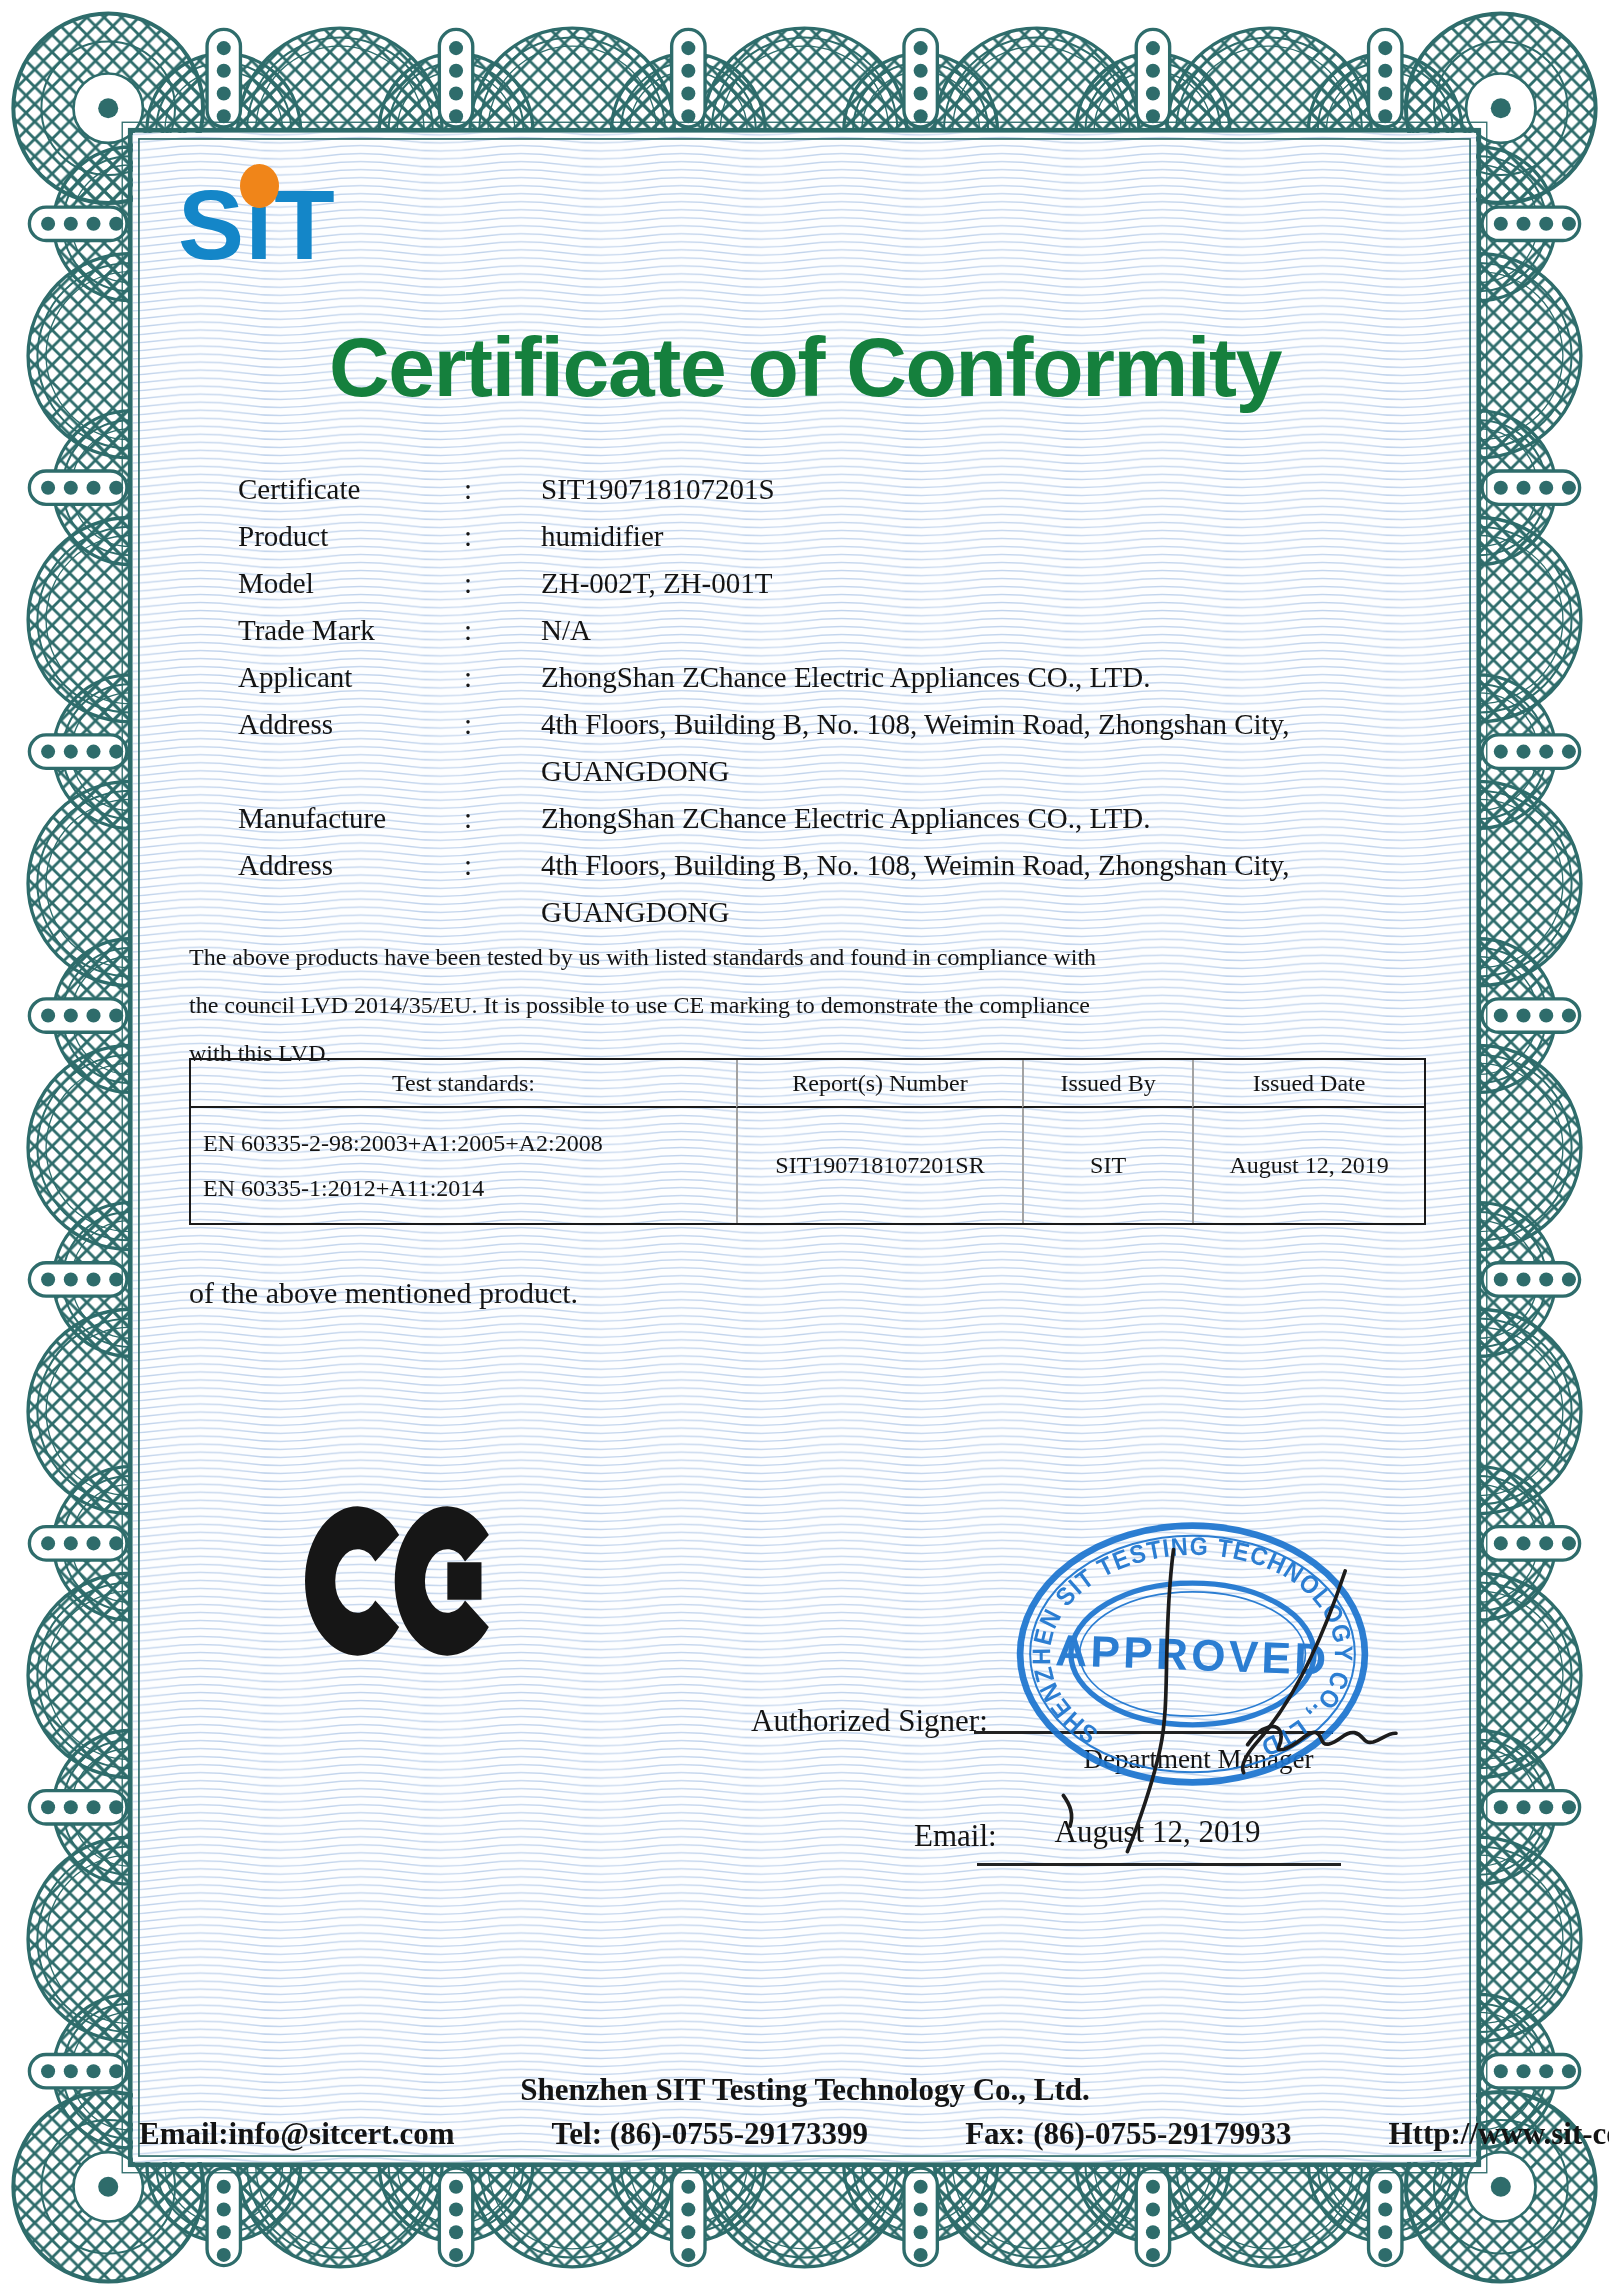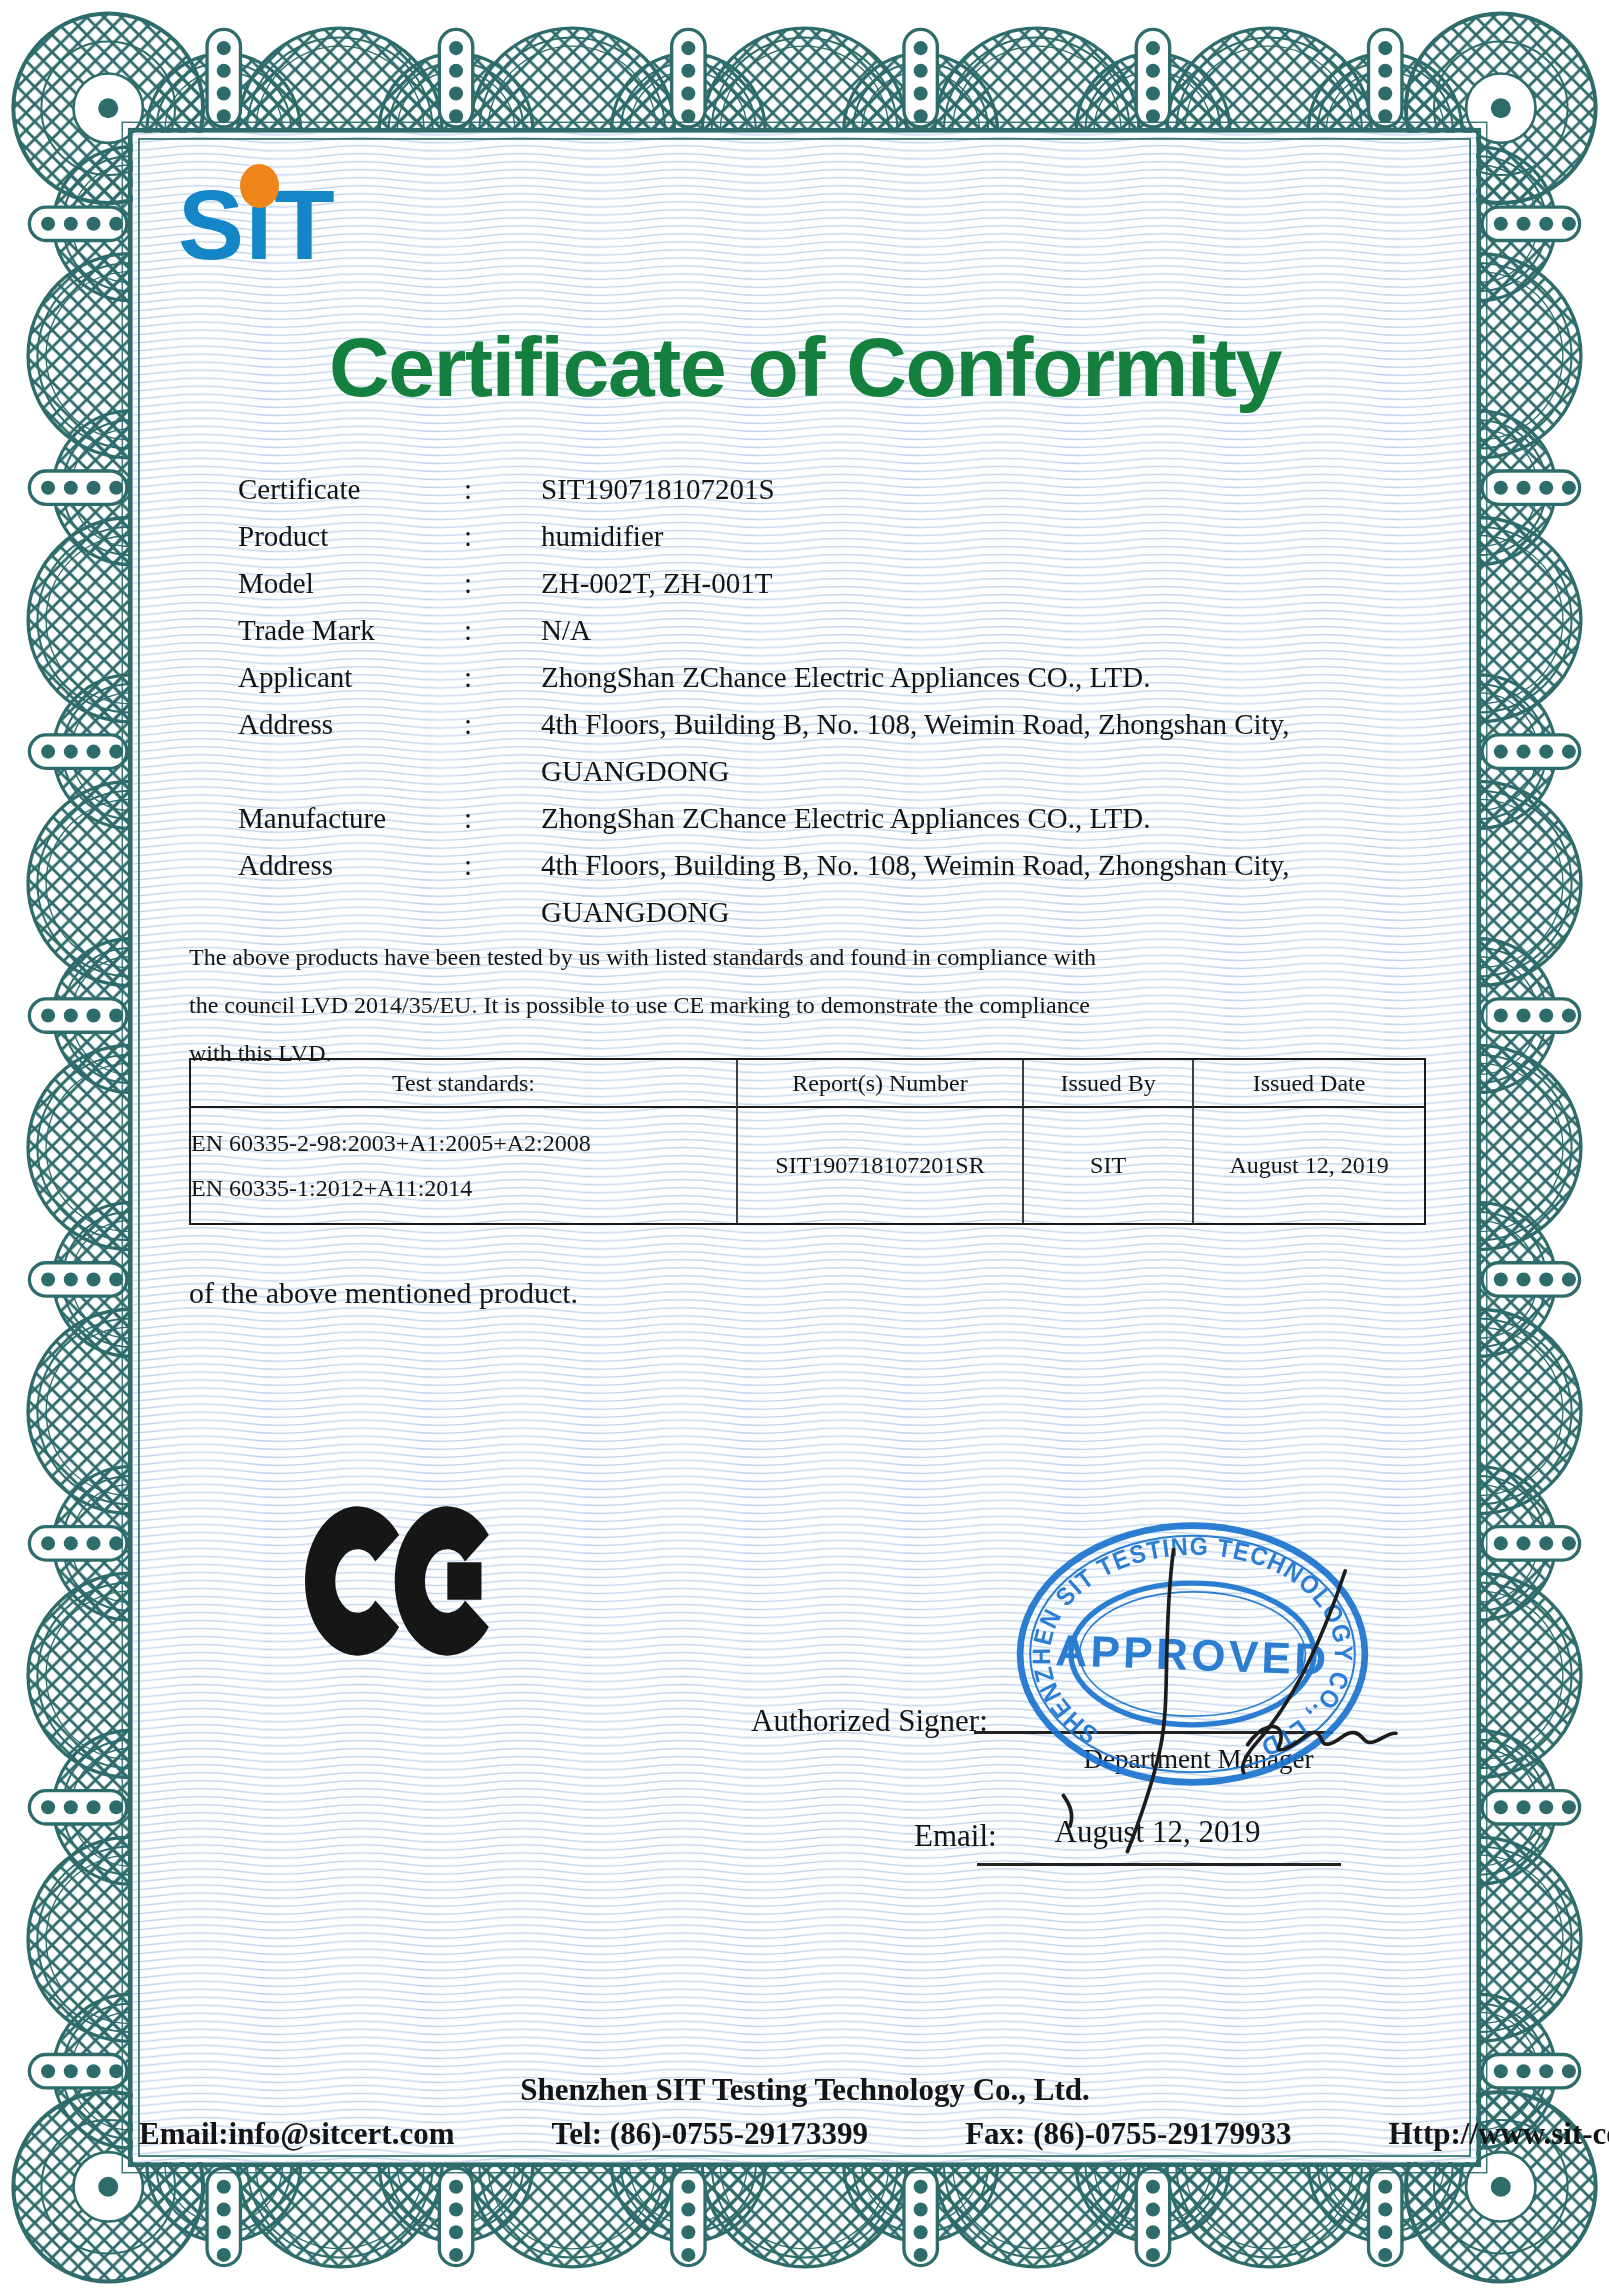--- a/index.html
+++ b/index.html
@@ -30,23 +30,23 @@
   .intro div{line-height:48px;}
   .note{left:189px;top:1265px;width:1176px;font-size:30px;}
   .note div{line-height:55px;}
 
   
   .ctable{left:189px;top:1058px;width:1233px;border:2px solid #1a1a1a;display:grid;
           grid-template-columns:44.2% 23.2% 13.8% 18.8%;grid-template-rows:48px 115px;
           font-size:24px;background:transparent;}
   .ctable .cell{display:flex;align-items:center;justify-content:center;}
   .ctable .hd{border-bottom:2px solid #1a1a1a;}
-  .ctable .bl{border-left:2px solid #404040;}
+  .ctable .bl{border-left:2px solid #a3a3a3;}
   .ctable .std{flex-direction:column;align-items:flex-start;justify-content:center;
-               }
+               padding-left:12px;}
   .ctable .std div{line-height:45px;}
 
   
   .ce{left:305px;top:1505px;}
 
   
   .auth-label{left:751px;top:1703px;font-size:31px;}
   .auth-line{left:974px;top:1731px;width:359px;height:2.7px;background:#222;z-index:2;}
   .dept{left:1061px;top:1744px;width:275px;text-align:center;font-size:27px;}
   .date-label{left:914px;top:1818px;font-size:31px;}

